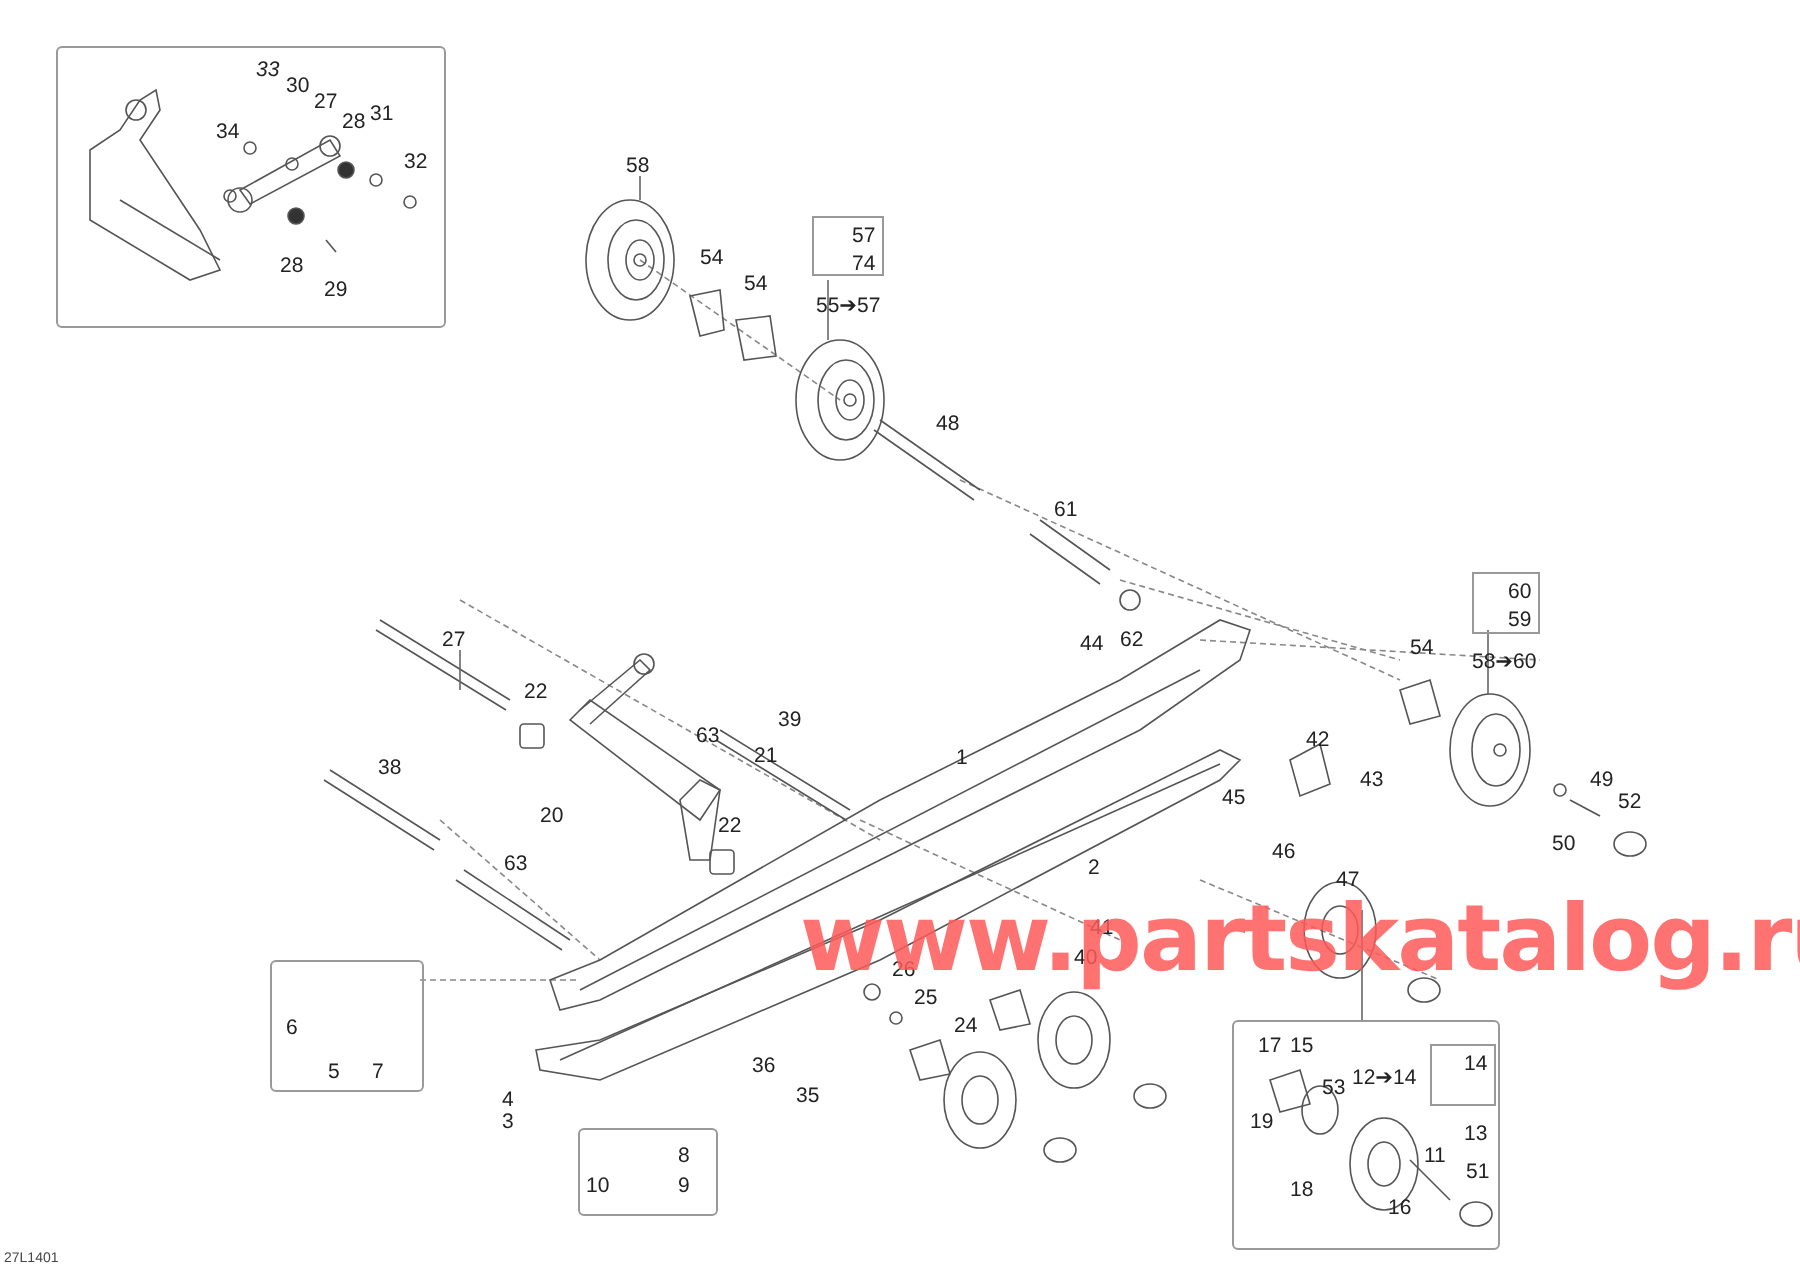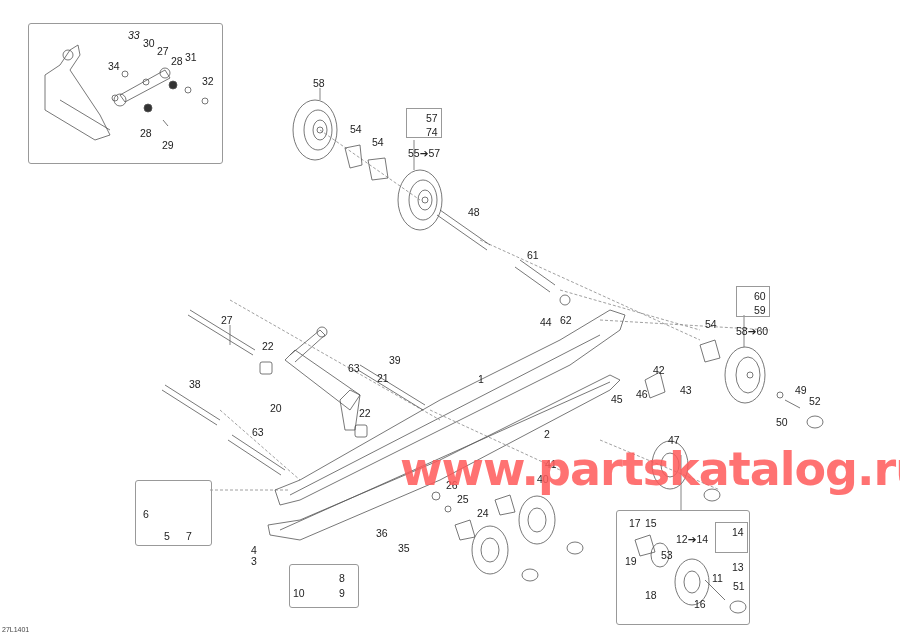--- a/index.html
+++ b/index.html
@@ -164,21 +164,21 @@
       <div class="lbl" style="left: 705px; top: 319px;">54</div>
       <div class="lbl" style="left: 221px; top: 315px;">27</div>
       <div class="lbl" style="left: 262px; top: 341px;">22</div>
       <div class="lbl" style="left: 304px; top: 363px; margin-left: 44px;">63</div>
       <div class="lbl" style="left: 344px; top: 373px; margin-left: 33px;">21</div>
       <div class="lbl" style="left: 389px; top: 355px;">39</div>
       <div class="lbl" style="left: 478px; top: 374px;">1</div>
       <div class="lbl" style="left: 653px; top: 365px;">42</div>
       <div class="lbl" style="left: 680px; top: 385px;">43</div>
       <div class="lbl" style="left: 611px; top: 394px;">45</div>
-      <div class="lbl" style="left: 636px; top: 389px; text-align: right;">46</div>
+      <div class="lbl" style="left: 636px; top: 421px; text-align: right;">46</div>
       <div class="lbl" style="left: 668px; top: 435px;">47</div>
       <div class="lbl" style="left: 776px; top: 373px; margin-top: 44px;">50</div>
       <div class="lbl" style="left: 795px; top: 385px;">49</div>
       <div class="lbl" style="left: 809px; top: 396px;">52</div>
       <div class="lbl" style="left: 189px; top: 379px;">38</div>
       <div class="lbl" style="left: 270px; top: 403px;">20</div>
       <div class="lbl" style="left: 359px; top: 408px;">22</div>
       <div class="lbl" style="left: 252px; top: 427px;">63</div>
       <div class="lbl" style="left: 544px; top: 429px;">2</div>
       <div class="lbl" style="left: 545px; top: 459px;">41</div>
@@ -191,21 +191,21 @@
       <div class="lbl" style="left: 186px; top: 531px;">7</div>
       <div class="lbl" style="left: 376px; top: 528px;">36</div>
       <div class="lbl" style="left: 398px; top: 543px;">35</div>
       <div class="lbl" style="left: 251px; top: 545px;">4</div>
       <div class="lbl" style="left: 251px; top: 556px;">3</div>
       <div class="lbl" style="left: 339px; top: 573px;">8</div>
       <div class="lbl" style="left: 293px; top: 588px;">10</div>
       <div class="lbl" style="left: 339px; top: 588px;">9</div>
       <div class="lbl" style="left: 629px; top: 518px;">17</div>
       <div class="lbl" style="left: 645px; top: 518px;">15</div>
-      <div class="lbl" style="left: 661px; top: 550px;">53</div>
+      <div class="lbl" style="left: 661px; top: 539px;">53</div>
       <div class="lbl" style="left: 676px; top: 534px;">12➔14</div>
       <div class="lbl" style="left: 732px; top: 527px;">14</div>
       <div class="lbl" style="left: 732px; top: 542px; margin-top: 20px;">13</div>
       <div class="lbl" style="left: 625px; top: 556px;">19</div>
       <div class="lbl" style="left: 712px; top: 573px;">11</div>
       <div class="lbl" style="left: 733px; top: 581px;">51</div>
       <div class="lbl" style="left: 645px; top: 590px;">18</div>
       <div class="lbl" style="left: 694px; top: 599px;">16</div>
     </div>
 

